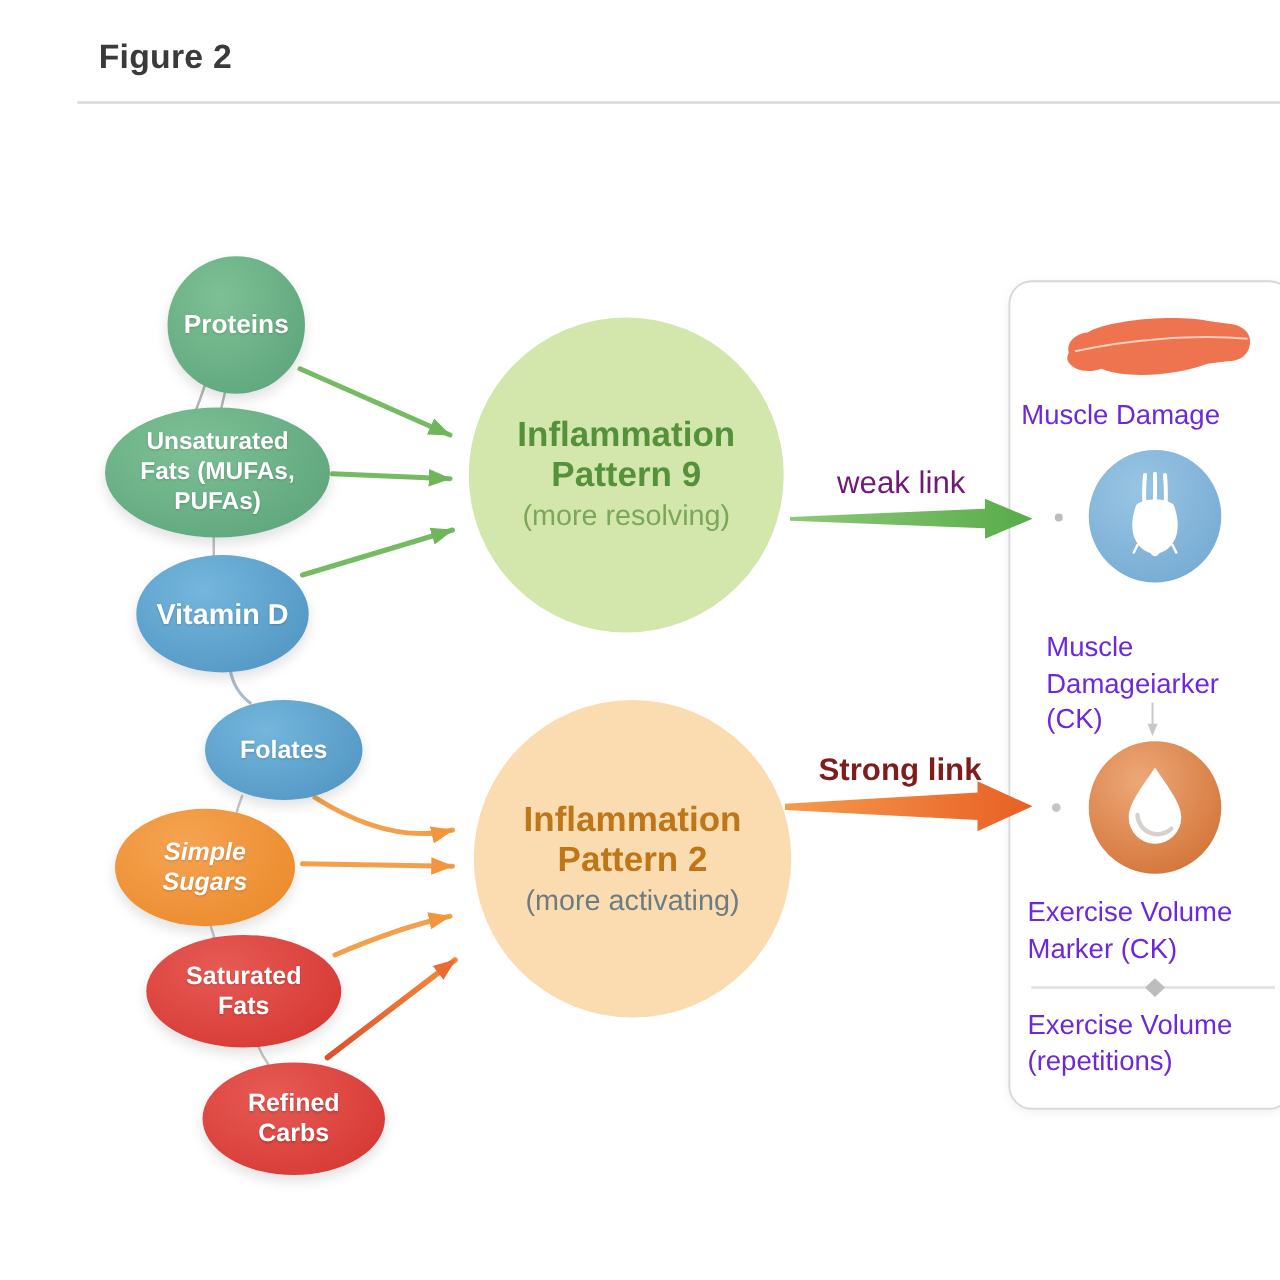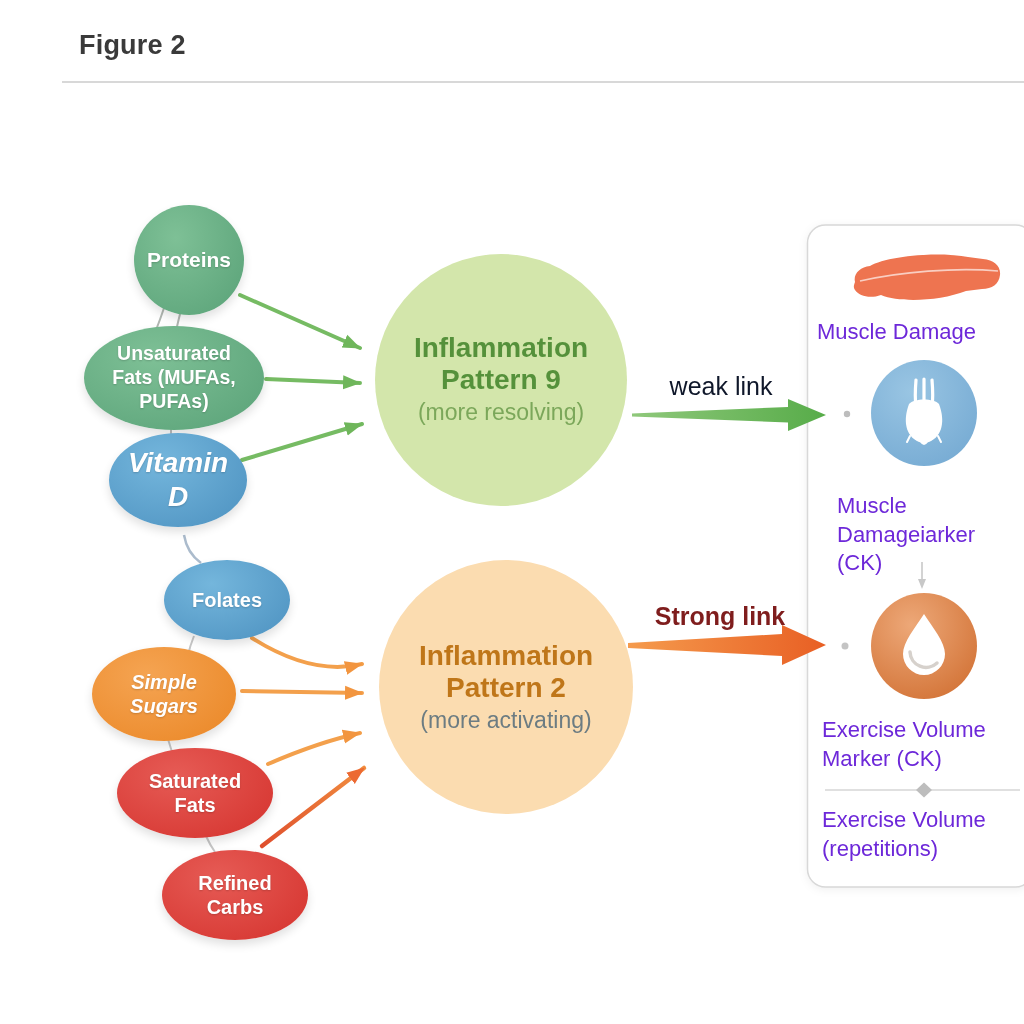--- a/index.html
+++ b/index.html
@@ -21,43 +21,43 @@
     text-align:center;color:#fff;font-weight:700;font-size:20px;line-height:1.22;
     text-shadow:0 1px 2px rgba(0,0,0,.18);box-shadow:0 5px 10px rgba(0,0,0,.12);
     box-sizing:border-box;padding:0 13px;
   }
   .oval.green{background:radial-gradient(ellipse at 38% 30%,#7ec096,#61a87e 78%);}
   .oval.blue{background:radial-gradient(ellipse at 38% 30%,#74b6dc,#5599c6 78%);}
   .oval.orange{background:radial-gradient(ellipse at 38% 30%,#f5a452,#ec8c2e 80%);font-style:italic;}
   .oval.red{background:radial-gradient(ellipse at 38% 30%,#e65b55,#d83a35 80%);}
   .ov-proteins{left:90px;top:205px;width:110px;height:110px;font-size:21px;}
   .ov-unsat{left:40px;top:326px;width:180px;height:104px;font-size:19.5px;}
-  .ov-vitd{left:65px;top:433px;width:138px;height:94px;font-size:28px;font-style:italic;}
+  .ov-vitd{left:65px;top:444px;width:138px;height:94px;font-size:23px;}
   .ov-folates{left:120px;top:560px;width:126px;height:80px;}
   .ov-simple{left:48px;top:647px;width:144px;height:94px;}
   .ov-satfats{left:73px;top:748px;width:156px;height:90px;padding:0 18px;}
   .ov-refined{left:118px;top:850px;width:146px;height:90px;padding:0 18px;}
   
   .pat-text{z-index:2;width:220px;text-align:center;}
   .pat-title{font-weight:700;font-size:28px;line-height:1.15;}
   .pat-sub{font-size:23px;margin-top:3px;}
   .pat1{left:347px;top:332px;}
   .pat1 .pat-title{color:#55913b;}
   .pat1 .pat-sub{color:#7ba75a;}
   .pat2{left:352px;top:640px;}
   .pat2 .pat-title{color:#bf7619;}
   .pat2 .pat-sub{color:#6c7c82;}
   
   .link-label{z-index:2;width:180px;text-align:center;font-size:25px;}
-  .weak{left:587px;top:372px;color:#0f172a;font-weight:500;}
+  .weak{left:587px;top:372px;color:#701a75;font-weight:500;}
   .strong{left:586px;top:602px;color:#7f1d1d;font-weight:700;}
   
   .panel-text{z-index:2;color:#6d28d9;font-size:22px;line-height:1.3;}
   .pt-muscle-damage{left:773px;top:318px;width:210px;}
-  .pt-marker1{left:793px;top:492px;width:170px;}
+  .pt-marker1{left:793px;top:504px;width:170px;}
   .pt-marker2{left:778px;top:716px;width:200px;}
   .pt-volume{left:778px;top:806px;width:200px;}
 </style>
 </head>
 <body>
 
 <div class="canvas">
 
   <div class="abs fig-title">Figure 2</div>
   <div class="abs fig-rule"></div>

